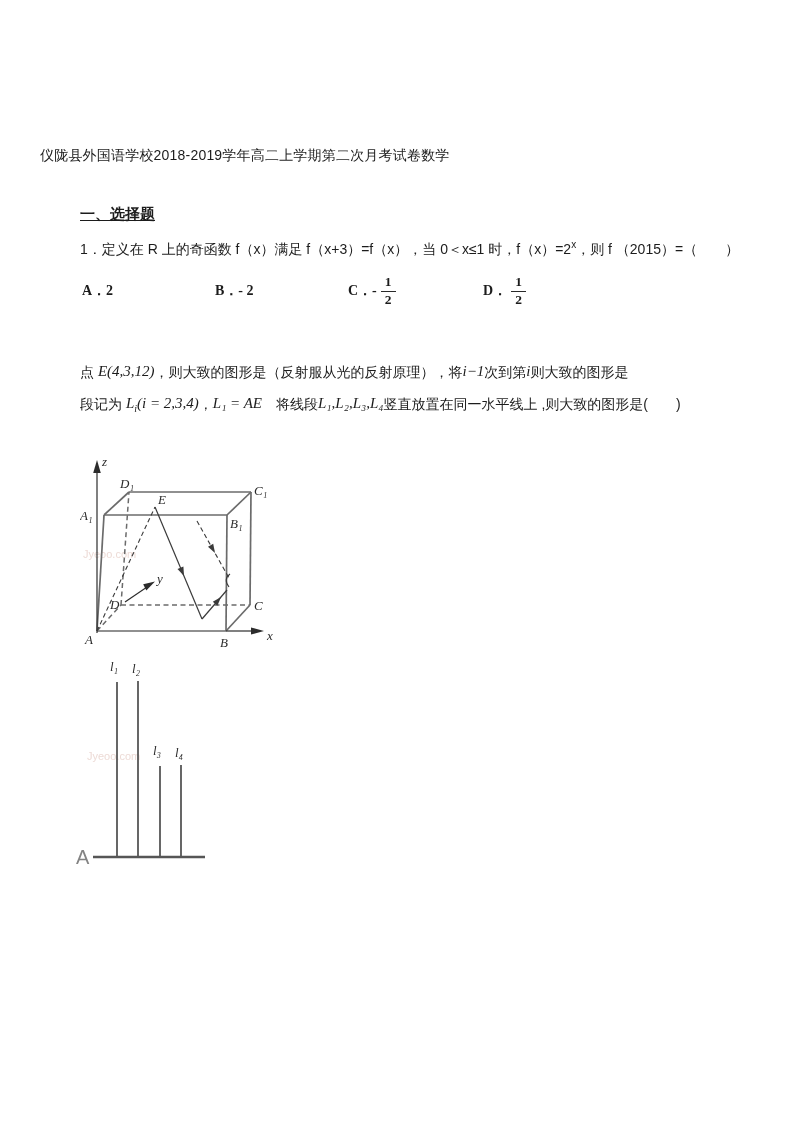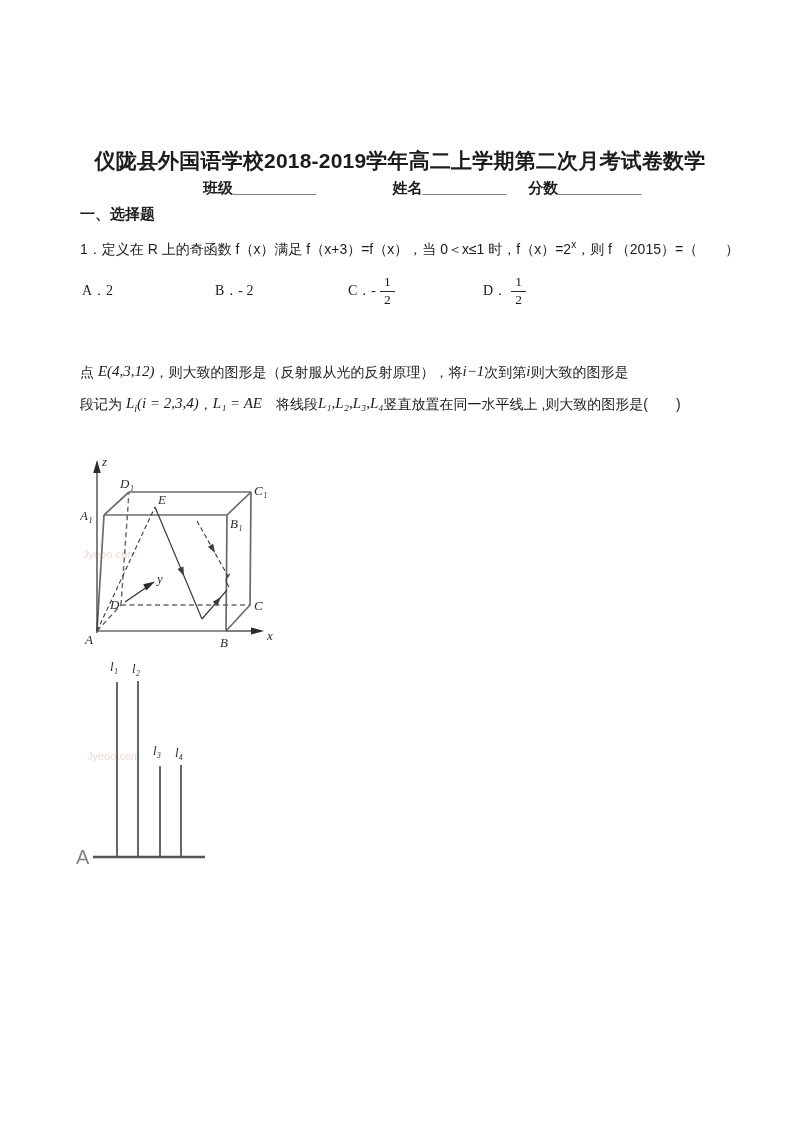--- a/index.html
+++ b/index.html
@@ -2,36 +2,36 @@
 <html><head>
 <meta charset="utf-8">
 <style>
   html,body{margin:0;padding:0;background:#ffffff;}
   .page{
     position:relative;width:800px;height:1131px;background:#ffffff;
     font-family:"Liberation Sans","DejaVu Sans",sans-serif;color:#1c1c1c;
     overflow:hidden;
   }
   .title{
-    position:absolute;top:147px;left:40px;width:720px;text-align:center;
-    font-size:21px;font-weight:bold;letter-spacing:.2px;white-space:nowrap;
+    position:absolute;top:147px;left:40px;width:720px;text-align:left;
+    font-size:14px;font-weight:normal;letter-spacing:.2px;white-space:nowrap;
   }
   .fields{
     position:absolute;top:179px;left:203px;font-size:15px;font-weight:bold;white-space:nowrap;
   }
   .fields .fld1{margin-right:72px;}
   .fields .fld2{margin-right:18px;}
   .sec-heading{
-    position:absolute;top:205px;left:80px;font-size:15px;font-weight:bold;
+    position:absolute;top:205px;left:80px;font-size:15px;font-weight:bold;text-decoration:underline;
   }
   .q1{
     position:absolute;top:239px;left:80px;width:680px;font-size:14px;white-space:nowrap;
   }
   .q1 sup{font-size:10px;}
-  .opts{position:absolute;top:268px;left:80px;width:660px;height:46px;}
+  .opts{position:absolute;top:268px;left:80px;width:660px;height:46px;font-weight:bold;}
   .opt{
     position:absolute;top:0;height:46px;display:inline-flex;align-items:center;
     font-size:14px;font-family:"Liberation Serif","DejaVu Serif",serif;white-space:nowrap;
   }
   .opt.oa{left:2px;}  .opt.ob{left:135px;}  .opt.oc{left:268px;}  .opt.od{left:403px;}
   .frac{
     display:inline-block;vertical-align:middle;text-align:center;margin-left:4px;
     font-family:"Liberation Serif","DejaVu Serif",serif;font-size:13.5px;line-height:1.1;
   }
   .frac .num{display:block;border-bottom:1.2px solid #2a2a2a;padding:0 4px 1px;}
@@ -55,25 +55,20 @@
   .svg-wm{font-family:"Liberation Sans",sans-serif;font-size:11px;fill:#eddbd6;font-style:normal;}
   .opt-letter{font-family:"Liberation Sans",sans-serif;font-size:20px;fill:#848484;}
 </style>
 </head>
 <body>
 
 <div class="page">
 
   <div class="title">仪陇县外国语学校2018-2019学年高二上学期第二次月考试卷数学</div>
 
-  <div class="fields">
-    <span class="fld1">班级__________</span>
-    <span class="fld2">姓名__________</span>
-    <span>分数__________</span>
-  </div>
 
   <div class="sec-heading">一、选择题</div>
 
   <div class="q1">
     <span>1．定义在 R 上的奇函数 f（x）满足 f（x+3）=f（x），当 0＜x≤1 时，f（x）=2</span><sup>x</sup><span>，则 f （2015）=（　　）</span>
   </div>
 
   <div class="opts">
     <span class="opt oa">A．2</span>
     <span class="opt ob">B．- 2</span>

